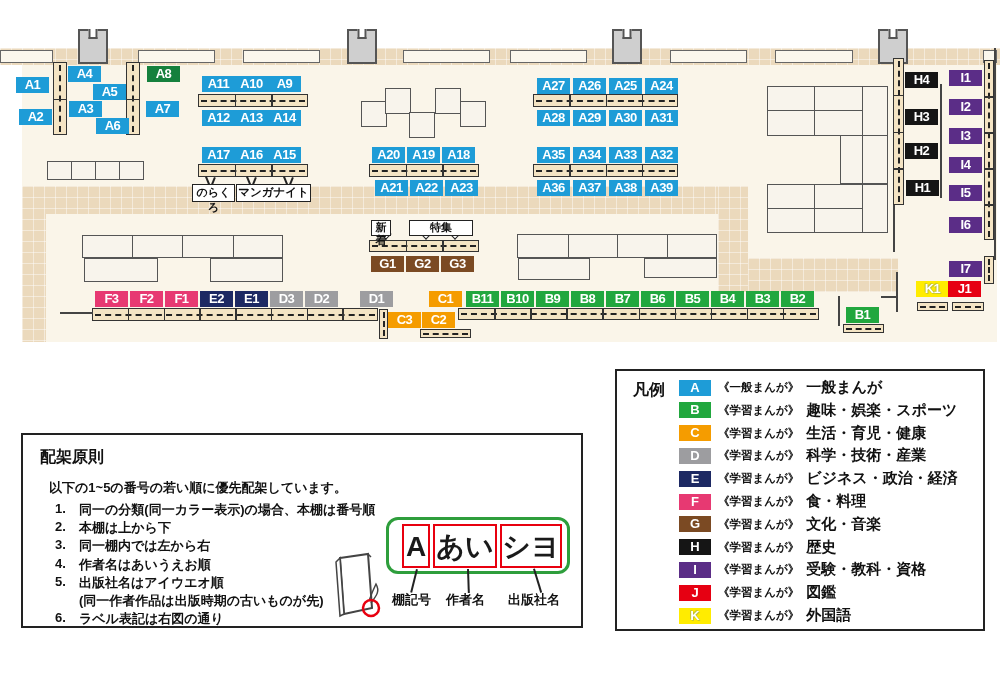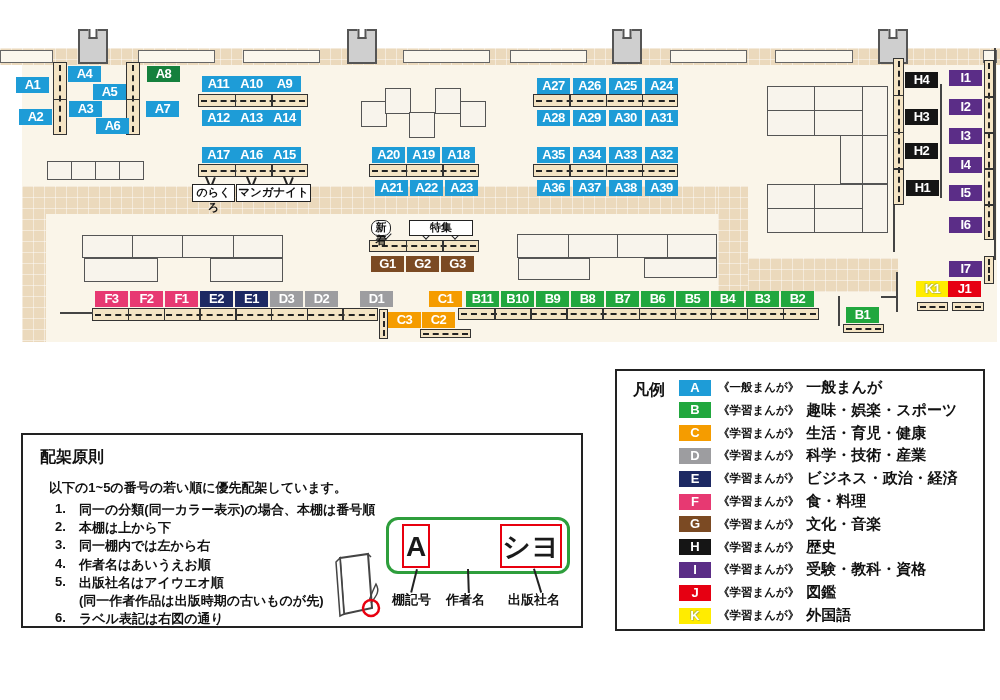--- a/index.html
+++ b/index.html
@@ -298,21 +298,21 @@
       <div class="lbl" style="left: 949px; top: 157px; background: rgb(91, 45, 135);">I4</div>
       <div class="lbl" style="left: 949px; top: 185px; background: rgb(91, 45, 135);">I5</div>
       <div class="lbl" style="left: 949px; top: 217px; background: rgb(91, 45, 135);">I6</div>
       <div class="lbl" style="left: 949px; top: 261px; background: rgb(91, 45, 135);">I7</div>
       <div class="lbl k-text" style="left: 916px; top: 281px; background: rgb(255, 236, 0);">K1</div>
       <div class="lbl" style="left: 948px; top: 281px; background: rgb(230, 0, 18);">J1</div>
     </div>
 
   <div class="annot" id="norakuro-box" style="left:192px;top:184px;width:43px;height:18px;font-size:11px;line-height:15px;">のらくろ</div>
   <div class="annot" id="manganight-box" style="left:236px;top:184px;width:75px;height:18px;font-size:11.5px;line-height:15px;">マンガナイト</div>
-  <div class="annot" id="shinchaku-box" style="left:371px;top:220px;width:20px;height:16px;font-size:11px;line-height:13px;border-radius:7px;">新着</div>
+  <div class="annot" id="shinchaku-box" style="left:371px;top:220px;width:20px;height:16px;font-size:11px;line-height:13px;">新着</div>
   <div class="annot" id="tokushu-box" style="left:409px;top:220px;width:64px;height:16px;font-size:11px;line-height:13px;">特集</div>
   <div class="tail" style="left:382px;top:230px;"></div>
   <div class="tail" style="left:422px;top:230px;"></div>
   <div class="tail" style="left:451px;top:230px;"></div>
 
   <div id="legend-box">
     <span id="legend-title">凡例</span>
     <div id="legend-rows">
         <div class="legend-row" style="top: 8px;">
           <div class="legend-chip" style="background: rgb(30, 156, 215);">A</div>
@@ -401,20 +401,21 @@
         </div>
         <div class="rule-row" style="top: 175.2px;">
           <div class="rule-num">6.</div>
           <div>ラベル表記は右図の通り</div>
         </div>
       </div>
   </div>
 
   <div id="label-frame"></div>
   <div class="ex-cell" style="left:402px;top:524px;width:28px;height:44px;font-size:28px;line-height:42px;">A</div>
+  <div class="ex-cell" style="left:433px;top:524px;width:64px;height:44px;font-size:28px;line-height:42px;">あい</div>
   <div class="ex-cell" style="left:500px;top:524px;width:62px;height:44px;font-size:28px;line-height:42px;">シヨ</div>
   <div id="callouts">
       <div class="callout-text" style="left: 392px; top: 591px;">棚記号</div>
       <div class="callout-text" style="left: 446px; top: 591px;">作者名</div>
       <div class="callout-text" style="left: 508px; top: 591px;">出版社名</div>
     </div>
 
   <svg id="book-svg" width="60" height="70" viewBox="0 0 60 70">
     <polygon points="14,9 42,5 46,59 18,65" fill="#fff" stroke="#444" stroke-width="2"></polygon>
     <polygon points="14,9 10,13 14,67 18,65" fill="#fff" stroke="#444" stroke-width="1.5"></polygon>

